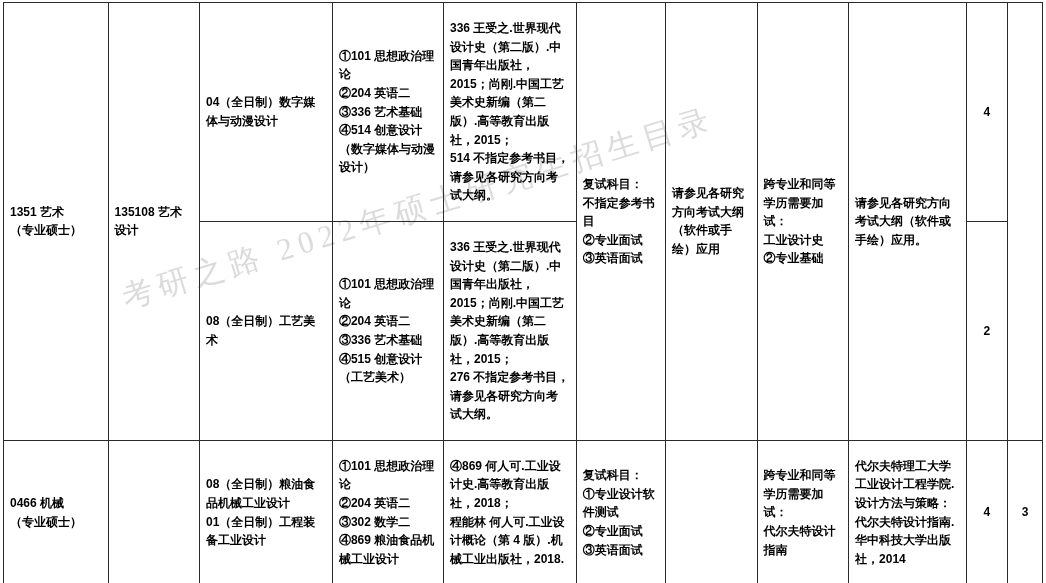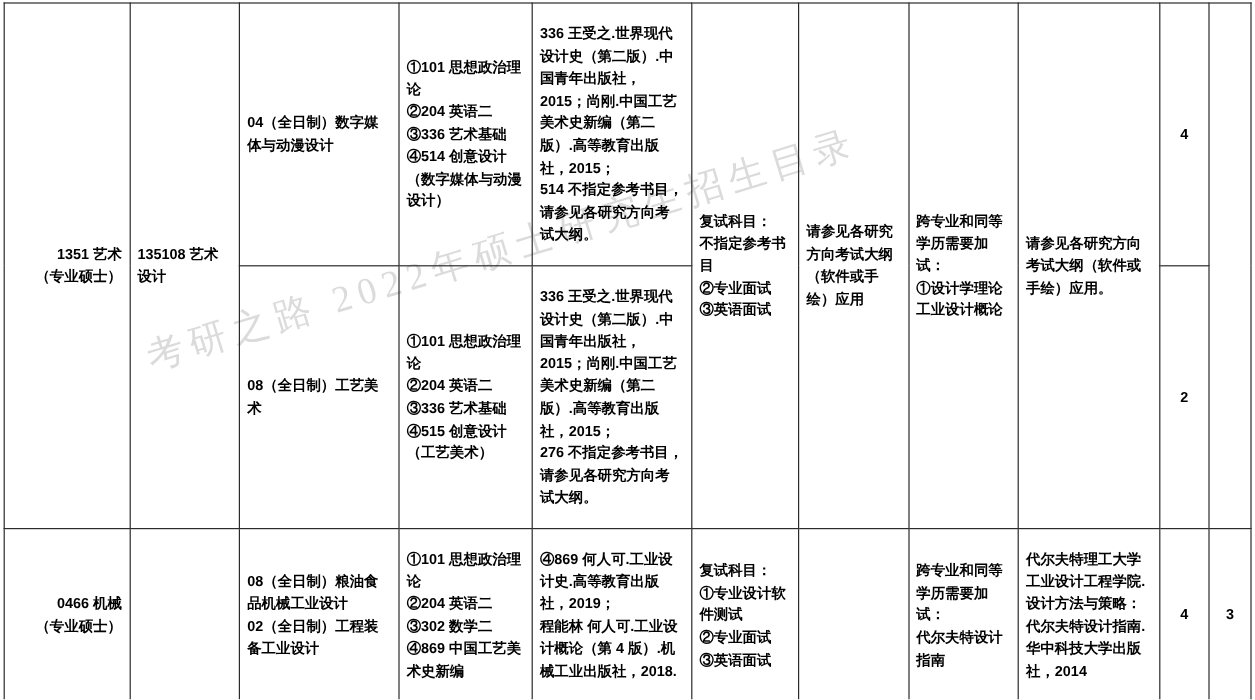--- a/index.html
+++ b/index.html
@@ -49,21 +49,21 @@
     font-size: 12px;
     line-height: 1.55;
     background: transparent;
     font-weight: bold;
   }
   td.cjk {
     font-family: "Liberation Sans", sans-serif;
   }
   .top-al { vertical-align: top; }
   .mid-al { vertical-align: middle; }
-  .ctr { text-align: right; }
+  .ctr { text-align: left; }
   .lines div { white-space: normal; }
   .num { text-align: center; font-size: 13px; }
   .c-prog { width: 96px; }
   .c-code { width: 84px; }
   .c-dir  { width: 122px; }
   .c-exam { width: 102px; }
   .c-books{ width: 122px; }
   .c-retest{ width: 82px; }
   .c-extra{ width: 84px; }
   .c-cross{ width: 84px; }
@@ -119,22 +119,22 @@
             <div>复试科目：</div>
             <div>不指定参考书目</div>
             <div>②专业面试</div>
             <div>③英语面试</div>
           </td>
         <td class="cjk mid-al lines" rowspan="2">
             <div>请参见各研究方向考试大纲（软件或手绘）应用</div>
           </td>
         <td class="cjk mid-al lines" rowspan="2">
             <div>跨专业和同等学历需要加试：</div>
-            <div>①设计学理论</div>
-            <div>工业设计概论</div>
+            <div>工业设计史</div>
+            <div>②专业基础</div>
           </td>
         <td class="cjk mid-al lines" rowspan="2">
             <div>请参见各研究方向考试大纲（软件或手绘）应用。</div>
           </td>
         <td class="num mid-al">4</td>
         <td class="num mid-al" rowspan="2"></td>
       </tr>
       <tr>
         <td class="cjk mid-al lines">
             <div>08（全日制）工艺美术</div>
@@ -155,30 +155,30 @@
       <tr>
         <td class="cjk ctr mid-al lines">
             <div>0466 机械</div>
             <div>（专业硕士）</div>
           </td>
         <td class="cjk mid-al lines">
             <div></div>
           </td>
         <td class="cjk mid-al lines">
             <div>08（全日制）粮油食品机械工业设计</div>
-            <div>02（全日制）工程装备工业设计</div>
+            <div>01（全日制）工程装备工业设计</div>
           </td>
         <td class="cjk mid-al lines">
             <div>①101 思想政治理论</div>
             <div>②204 英语二</div>
             <div>③302 数学二</div>
-            <div>④869 中国工艺美术史新编</div>
-          </td>
-        <td class="cjk mid-al lines">
-            <div>④869 何人可.工业设计史.高等教育出版社，2019；</div>
+            <div>④869 粮油食品机械工业设计</div>
+          </td>
+        <td class="cjk mid-al lines">
+            <div>④869 何人可.工业设计史.高等教育出版社，2018；</div>
             <div>程能林 何人可.工业设计概论（第 4 版）.机械工业出版社，2018.</div>
           </td>
         <td class="cjk mid-al lines">
             <div>复试科目：</div>
             <div>①专业设计软件测试</div>
             <div>②专业面试</div>
             <div>③英语面试</div>
           </td>
         <td class="cjk mid-al lines">
             <div></div>

